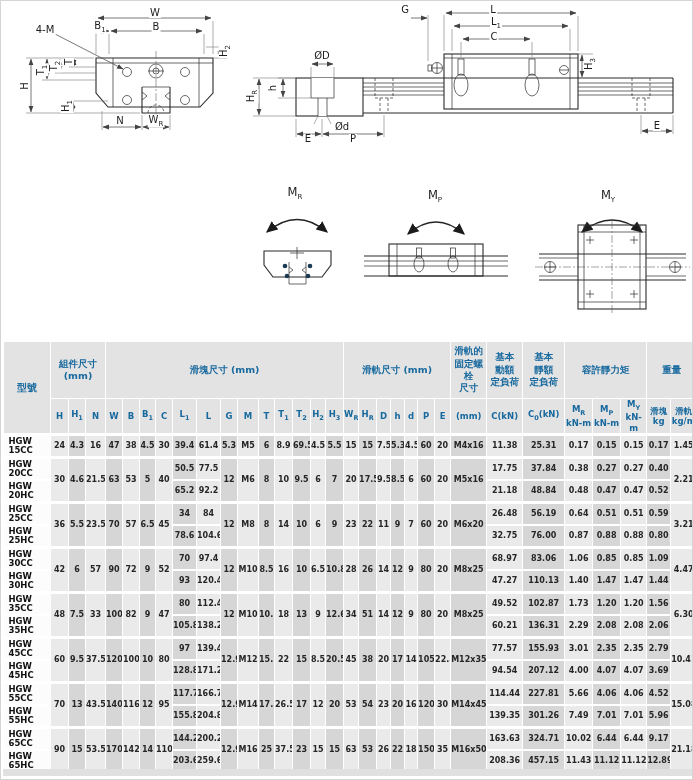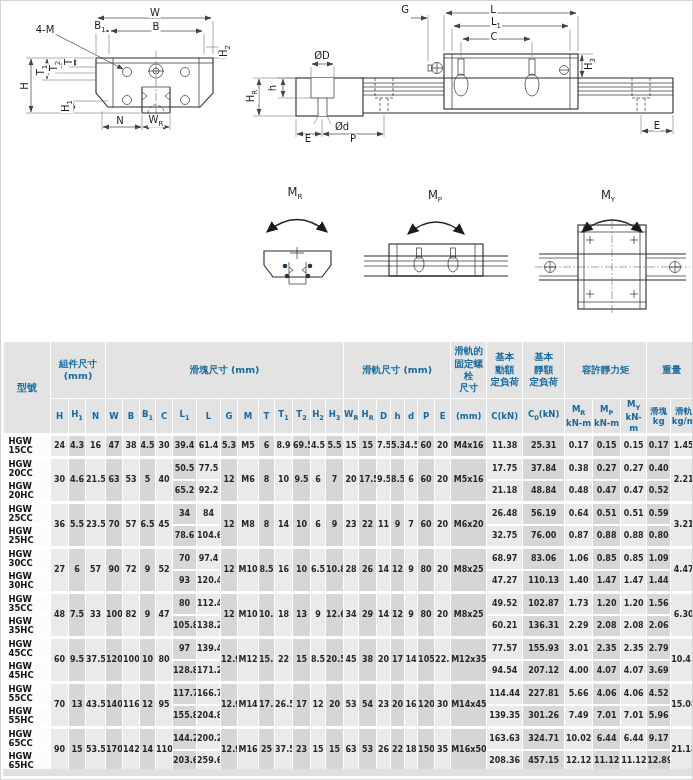--- a/index.html
+++ b/index.html
@@ -445,21 +445,21 @@
             <td class="c-a">104.6</td>
             <td class="c-a">32.75</td>
             <td class="c-b">76.00</td>
             <td class="c-a">0.87</td>
             <td class="c-b">0.88</td>
             <td class="c-a">0.88</td>
             <td class="c-b">0.80</td>
           </tr>
           <tr class="gs">
             <td class="c-m">HGW 30CC</td>
-            <td class="c-a" rowspan="2">27</td>
+            <td class="c-a" rowspan="2">42</td>
             <td class="c-b" rowspan="2">6</td>
             <td class="c-a" rowspan="2">57</td>
             <td class="c-b" rowspan="2">90</td>
             <td class="c-a" rowspan="2">72</td>
             <td class="c-b" rowspan="2">9</td>
             <td class="c-a" rowspan="2">52</td>
             <td class="c-b">70</td>
             <td class="c-a">97.4</td>
             <td class="c-b" rowspan="2">12</td>
             <td class="c-a" rowspan="2">M10</td>
@@ -507,21 +507,21 @@
             <td class="c-b">80</td>
             <td class="c-a">112.4</td>
             <td class="c-b" rowspan="2">12</td>
             <td class="c-a" rowspan="2">M10</td>
             <td class="c-b" rowspan="2">10.1</td>
             <td class="c-a" rowspan="2">18</td>
             <td class="c-b" rowspan="2">13</td>
             <td class="c-a" rowspan="2">9</td>
             <td class="c-b" rowspan="2">12.6</td>
             <td class="c-a" rowspan="2">34</td>
-            <td class="c-b" rowspan="2">29</td>
+            <td class="c-b" rowspan="2">51</td>
             <td class="c-a" rowspan="2">14</td>
             <td class="c-b" rowspan="2">12</td>
             <td class="c-a" rowspan="2">9</td>
             <td class="c-b" rowspan="2">80</td>
             <td class="c-a" rowspan="2">20</td>
             <td class="c-b" rowspan="2">M8x25</td>
             <td class="c-a">49.52</td>
             <td class="c-b">102.87</td>
             <td class="c-a">1.73</td>
             <td class="c-b">1.20</td>
@@ -663,21 +663,21 @@
             <td class="c-a">6.44</td>
             <td class="c-b">9.17</td>
             <td class="c-a" rowspan="2">21.18</td>
           </tr>
           <tr>
             <td class="c-m">HGW 65HC</td>
             <td class="c-b">203.6</td>
             <td class="c-a">259.6</td>
             <td class="c-a">208.36</td>
             <td class="c-b">457.15</td>
-            <td class="c-a">12.12</td>
+            <td class="c-a">11.43</td>
             <td class="c-b">11.12</td>
             <td class="c-a">11.12</td>
             <td class="c-b">12.89</td>
           </tr>
         </tbody>
     </table>
   </div>
 
   <div class="botstrip"></div>
 </div>

